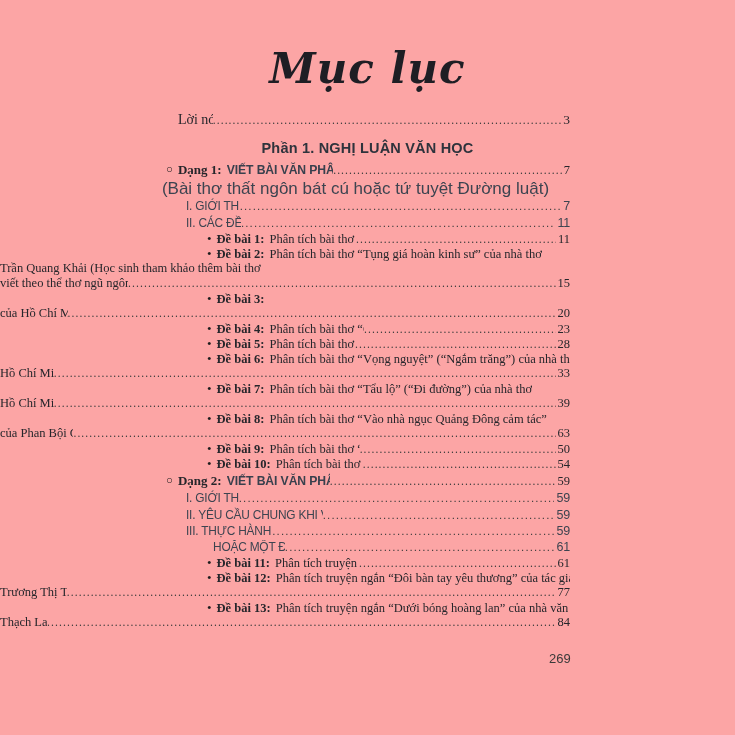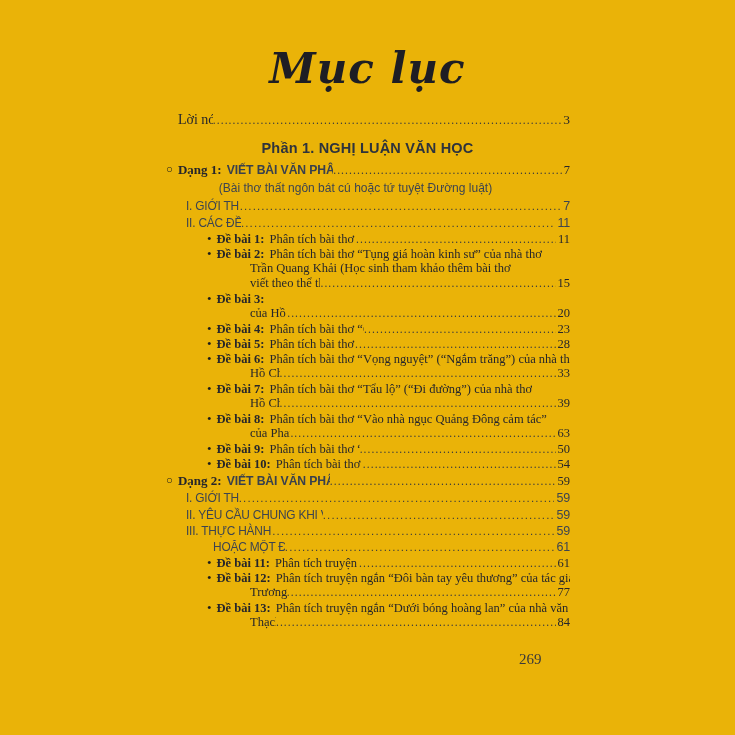--- a/index.html
+++ b/index.html
@@ -1,16 +1,16 @@
 <!DOCTYPE html>
 <html><head>
 <meta charset="utf-8">
 <style>
   html,body{margin:0;padding:0;background:#ffffff;}
-  .sheet{position:relative;width:735px;height:735px;background:#eab308;overflow:hidden;
+  .sheet{position:relative;width:735px;height:735px;background:#fca5a5;overflow:hidden;
          font-family:"Liberation Serif",serif;color:#26262b;}
   .title{position:absolute;top:44px;left:0;right:0;text-align:center;
          font-family:"DejaVu Serif",serif;font-style:italic;font-weight:600;
          font-size:42px;color:#1e1e24;letter-spacing:1px;}
   #toc{position:absolute;top:108px;left:0;right:0;}
   .row{display:flex;align-items:baseline;margin-right:165px;
        font-size:12.5px;line-height:15px;height:15px;white-space:nowrap;}
   .row .text{flex:0 1 auto;overflow:hidden;}
   .label{font-weight:bold;margin-right:5px;}
   .bullet{flex:0 0 auto;}
@@ -23,32 +23,32 @@
   .row.front{height:24px;line-height:24px;margin-left:178px;font-size:14px;}
   .row.front .pg{font-size:13.5px;}
   .row.part{height:24px;line-height:24px;margin:4px 0 0 0;justify-content:center;
         font-family:"Liberation Sans",sans-serif;font-weight:bold;font-size:14.5px;
         color:#2e333c;letter-spacing:.2px;text-align:center;}
   .row.dang{height:19px;line-height:19px;margin-left:166px;}
   .row.dang .label{font-size:13px;}
   .row.dang .text{font-family:"Liberation Sans",sans-serif;font-weight:bold;
         font-size:12.2px;color:#39404d;letter-spacing:-0.1px;}
   .row.subtitle{height:19px;line-height:19px;justify-content:center;margin:0 40px 0 16px;
-        font-family:"Liberation Sans",sans-serif;font-size:12px;color:#3d4450;}
+        font-family:"Liberation Sans",sans-serif;font-size:17px;color:#3d4450;}
   .row.section{height:16.6px;line-height:16.6px;margin-left:186px;
         font-family:"Liberation Sans",sans-serif;font-size:11.9px;color:#3d4450;
         letter-spacing:-0.2px;}
   .row.seccont{height:15px;line-height:15px;margin-left:213px;
         font-family:"Liberation Sans",sans-serif;font-size:11.9px;color:#3d4450;
         letter-spacing:-0.2px;}
   .row.item{margin-left:207px;}
-  .row.cont{margin-left:250px;}
+  .row.cont{}
   .it{font-style:italic;}
-  .footer-page{position:absolute;left:519px;top:651px;height:16px;line-height:16px;
-        font-family:Liberation Serif, serif;font-size:15px;color:#3a3a3a;}
+  .footer-page{position:absolute;left:549px;top:651px;height:16px;line-height:16px;
+        font-family:Liberation Sans, sans-serif;font-size:13px;color:#3a3a3a;}
 </style>
 </head>
 <body>
 
 <div class="sheet">
   <div class="title">Mục lục</div>
   <div id="toc">
       <div class="row front">
         <span class="text">Lời nói đầu</span>
         <span class="dots"></span>

